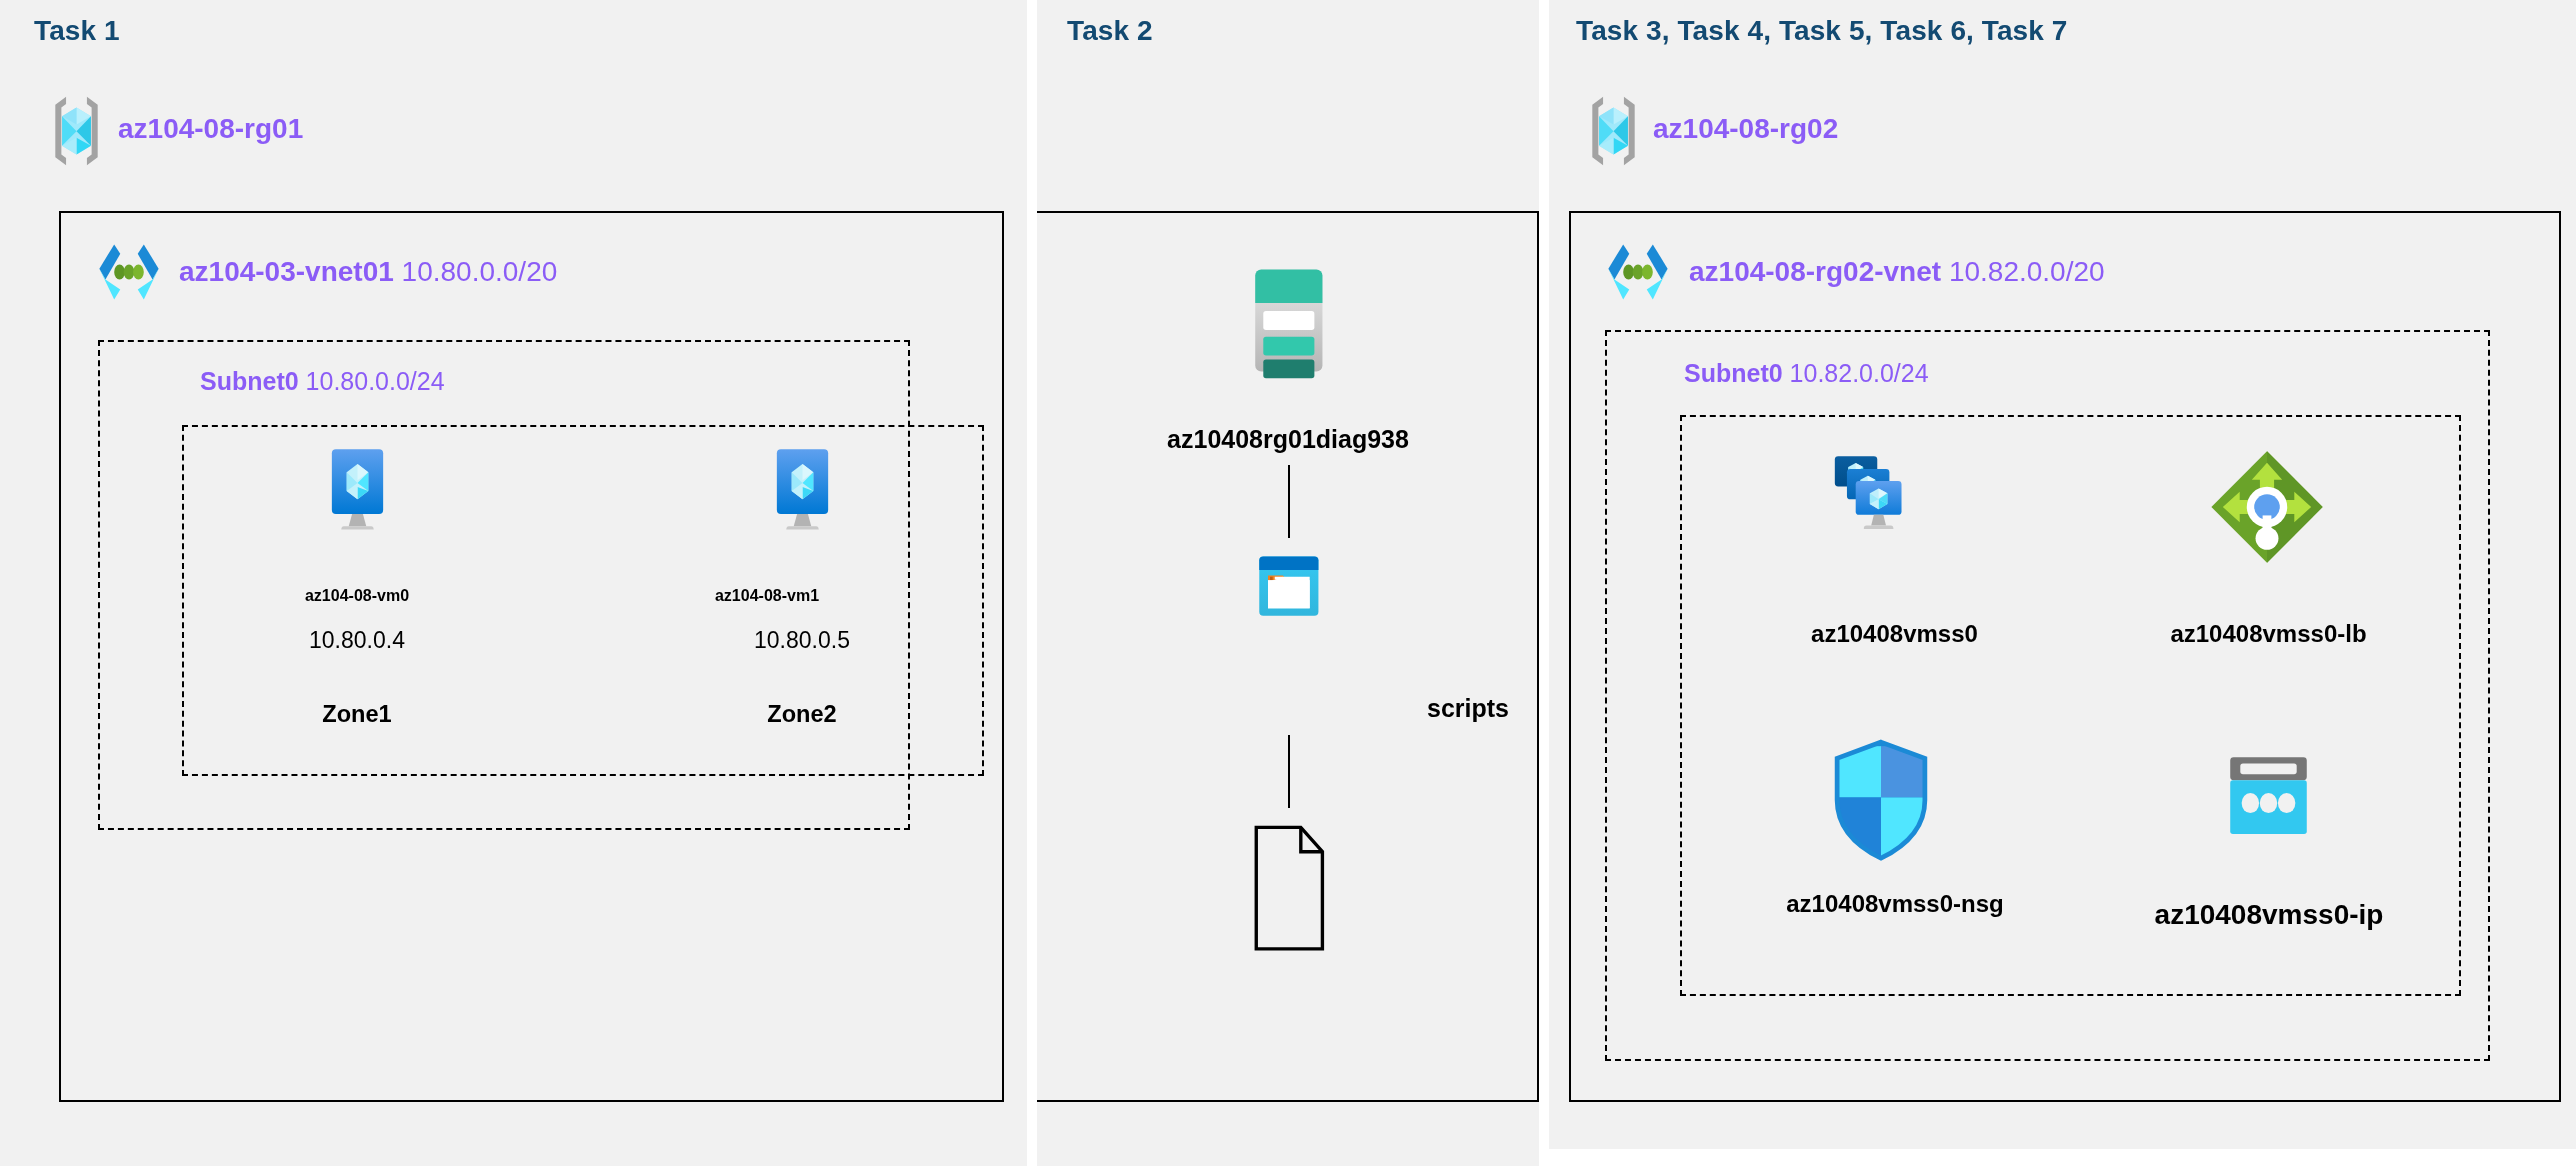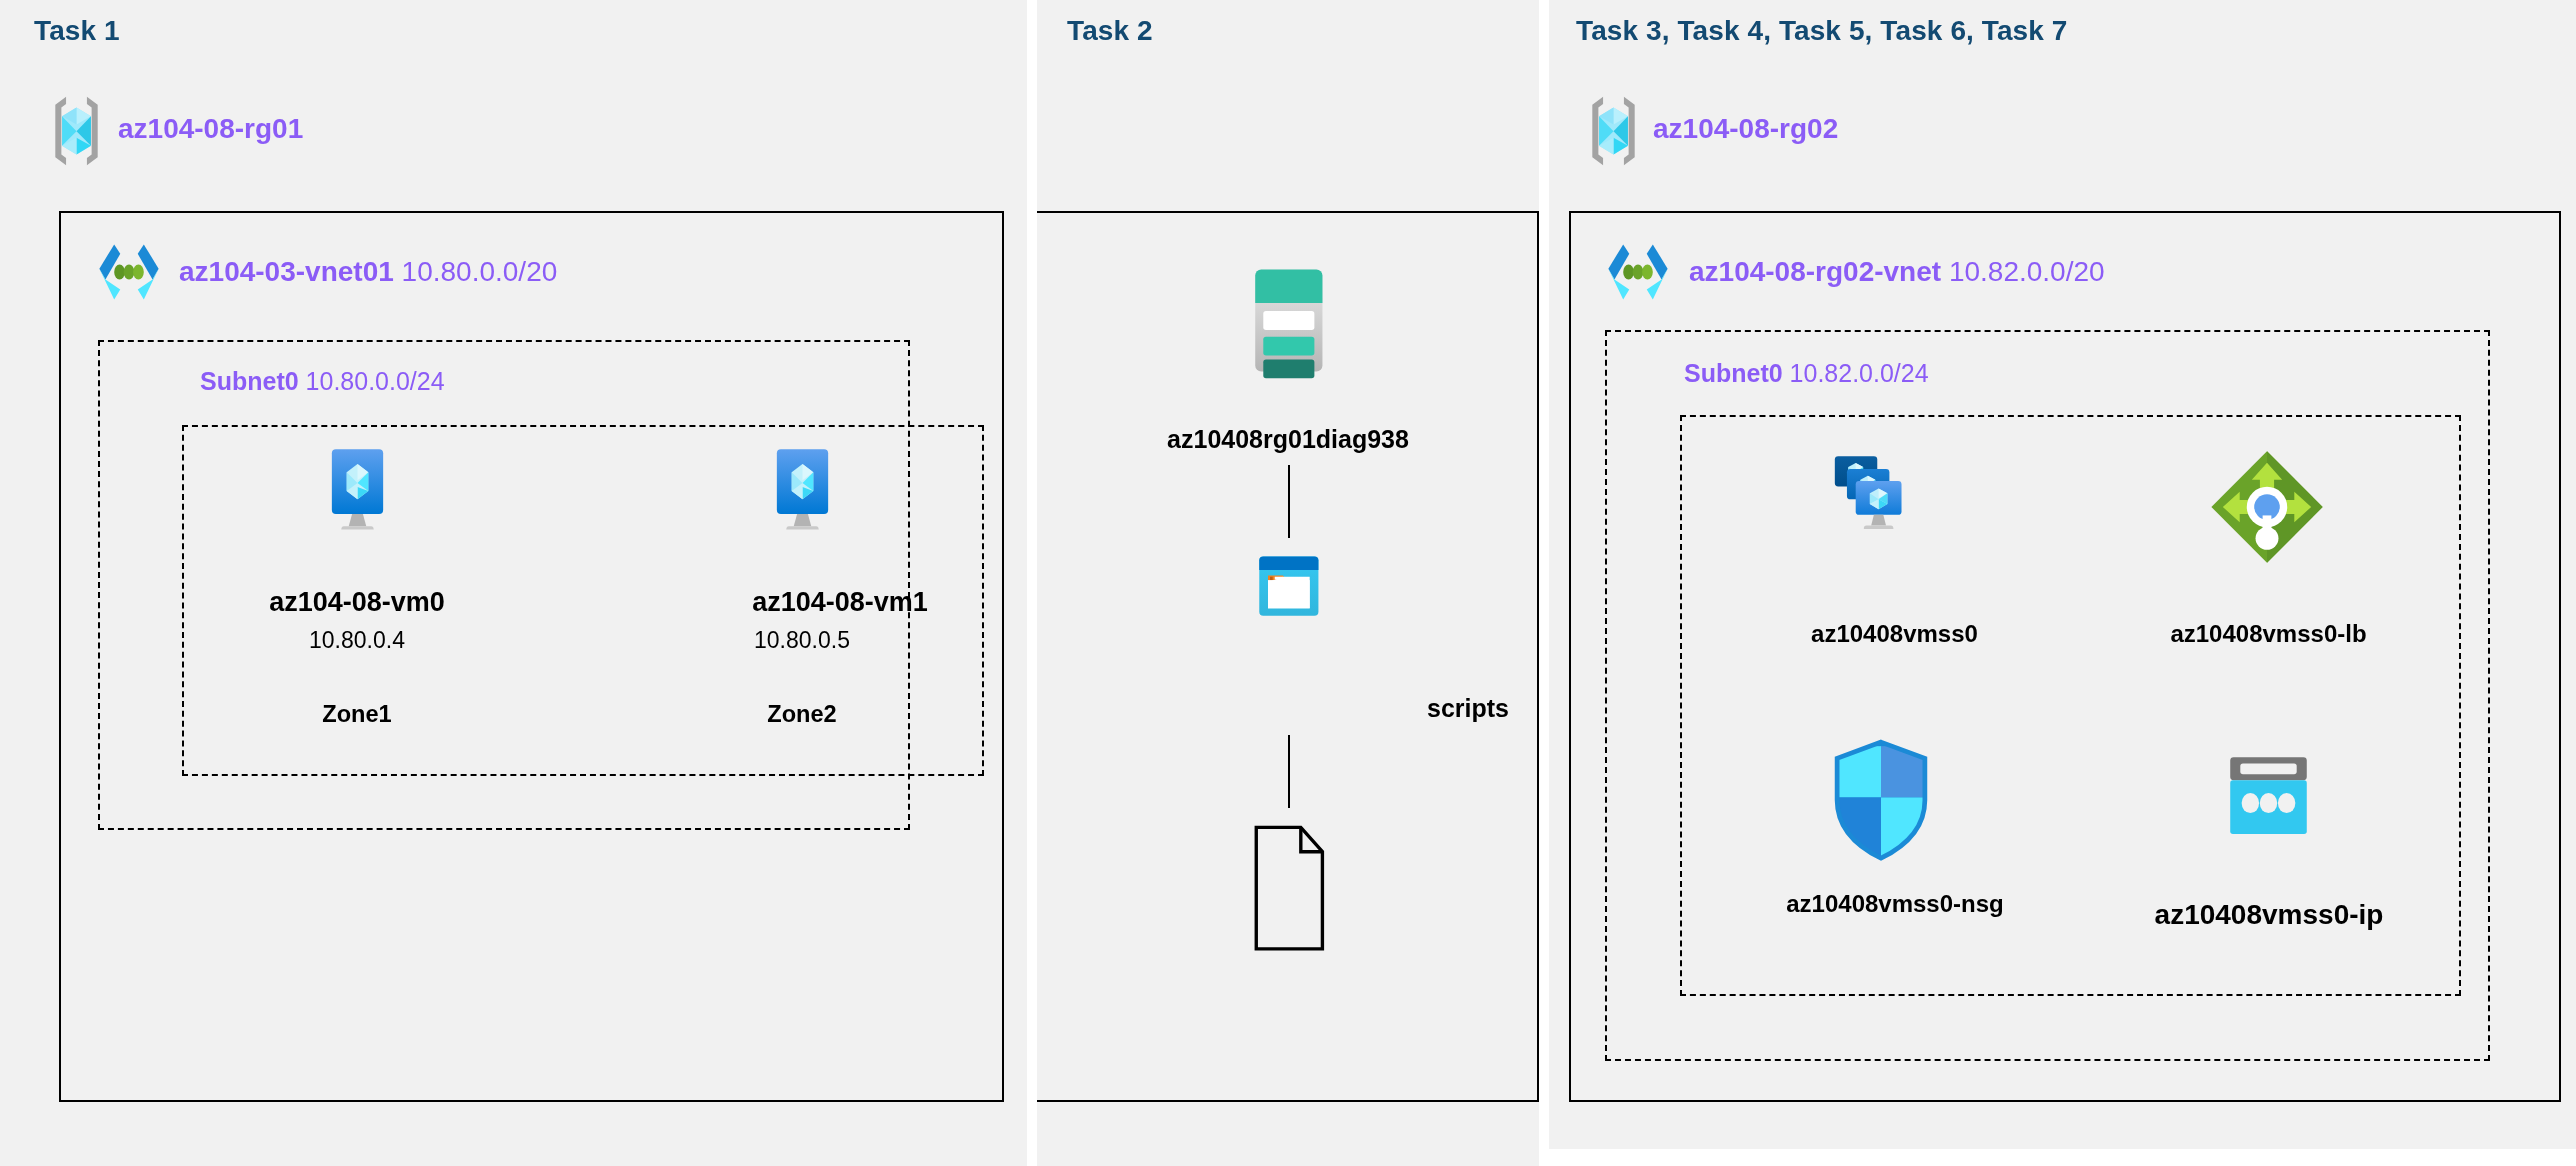--- a/index.html
+++ b/index.html
@@ -21,21 +21,21 @@
   .dashbox{position:absolute;box-sizing:border-box;
     border:2.7px dashed #000000;background:transparent;}
   .dashbox.thin{border-width:2px;}
 
   
   .lbl{position:absolute;white-space:nowrap;color:#8b5cf6;}
   .lbl b{font-weight:bold;}
   .lbl .cidr{font-weight:normal;}
   .hdr-lbl{font-size:28px;}
   .sub-lbl{font-size:25px;}
-  .node-lbl{position:absolute;text-align:center;font-size:27px;font-weight:bold;color:#000;white-space:nowrap;}
+  .node-lbl{position:absolute;text-align:center;font-size:16px;font-weight:bold;color:#000;white-space:nowrap;}
   .node-sub{position:absolute;text-align:center;font-size:23px;font-weight:normal;color:#000;white-space:nowrap;}
   .node-zone{position:absolute;text-align:center;font-size:23.6px;font-weight:bold;color:#000;white-space:nowrap;}
 
   .icon{position:absolute;}
   .connector{position:absolute;background:#000;width:2px;}
 </style>
 </head>
 <body>
 
 <div id="stage">
@@ -120,21 +120,21 @@
       <polygon points="60,28 76,40 76,68 60,80 44,68 44,40" fill="#c3f1fb"></polygon>
       <polygon points="60,28 76,40 60,52" fill="#daf7fd"></polygon>
       <polygon points="76,40 76,68 60,56" fill="#50e6ff"></polygon>
       <polygon points="44,40 44,68 60,56" fill="#9ce9fb"></polygon>
       <polygon points="76,68 60,80 60,62" fill="#3cd8f7"></polygon>
       <polygon points="44,68 60,80 60,62" fill="#c3f1fb"></polygon>
       <path d="M52 102 h16 l5 18 h-26 z" fill="#b3b3b3"></path>
       <path d="M40 120 h40 q4 0 4 5 h-48 q0-5 4-5 z" fill="#c9c9c9"></path>
     </svg>
   </div>
-  <div class="node-lbl" style="left:705px;top:587px;width:270px;">az104-08-vm1</div>
+  <div class="node-lbl" style="left:632px;top:587px;width:270px;">az104-08-vm1</div>
   <div class="node-sub" style="left:667px;top:627px;width:270px;">10.80.0.5</div>
   <div class="node-zone" style="left:667px;top:701px;width:270px;">Zone2</div>
 
   <div class="panel panel-2"></div>
 
   <div class="task-title" style="left:1067px;top:15px;">Task 2</div>
 
   <div class="solidbox" style="left:1037px;top:211px;width:502px;height:891px;border-left:none;border-right:none;"></div>
   <div class="solidbox" style="left:1507px;top:211px;width:32px;height:891px;border-left:none;border-top:none;border-bottom:none;"></div>
 

